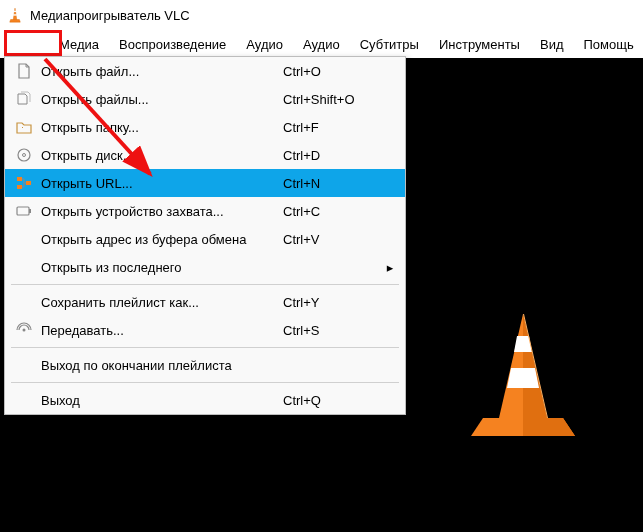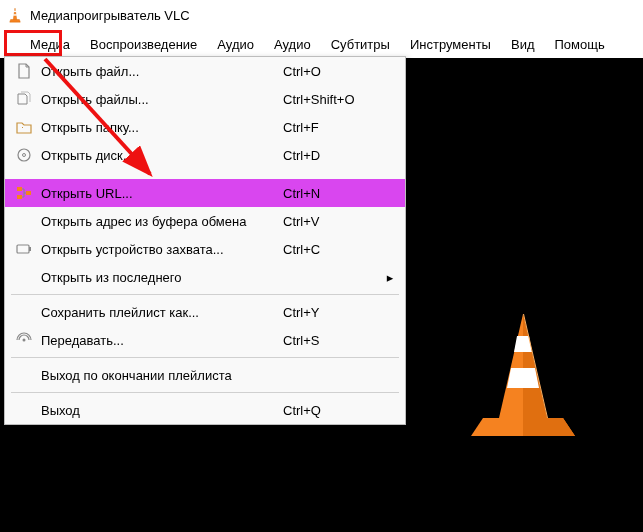--- a/index.html
+++ b/index.html
@@ -1,28 +1,28 @@
 <!DOCTYPE html>
 <html><head>
 <meta charset="utf-8">
 <style>
   * { box-sizing: border-box; margin: 0; padding: 0; }
   body { font-family: "Segoe UI", Tahoma, sans-serif; font-size: 13px; background: #fff; width: 643px; height: 532px; overflow: hidden; position: relative; }
   .titlebar { display: flex; align-items: center; height: 30px; padding: 8px 8px; background: #fff; }
   .titlebar .app-icon { width: 16px; height: 16px; margin-right: 6px; }
   .titlebar .title { font-size: 13px; color: #000; }
-  .menubar { display: flex; align-items: center; height: 28px; padding: 0 20px; background: #fff; }
+  .menubar { display: flex; align-items: center; height: 28px; padding: 0 20px; background: #fff; margin-left: 29px; }
   .menubar .menu-item { padding: 4px 10px; color: #000; cursor: default; position: relative; }
   .menubar .menu-item.active { background: #fff; }
   .highlight-box { position: absolute; border: 3px solid #e11; pointer-events: none; }
   .video-area { position: absolute; left: 0; right: 0; top: 58px; bottom: 0; background: #000; }
   .cone { position: absolute; right: 60px; top: 250px; width: 120px; height: 140px; }
   .dropdown { position: absolute; left: 4px; top: 56px; width: 402px; background: #f9f9f9; border: 1px solid #bdbdbd; box-shadow: 2px 2px 6px rgba(0,0,0,0.25); z-index: 10; }
   .dropdown .row { display: flex; align-items: center; height: 28px; padding: 0 8px; }
-  .dropdown .row.hovered { background: #d946ef; margin-top: 10px; }
+  .dropdown .row.hovered { background: #0ea5e9; }
   .dropdown .sep { height: 1px; background: #d0d0d0; margin: 3px 6px; }
   .dropdown .icon-cell { width: 22px; display: flex; justify-content: center; align-items: center; }
   .dropdown .label { flex: 1; padding-left: 6px; color: #000; }
   .dropdown .shortcut { width: 100px; text-align: left; color: #000; }
   .dropdown .submenu-arrow { width: 14px; text-align: center; color: #000; }
   .arrow-annotation { position: absolute; pointer-events: none; z-index: 20; }
   svg { display: block; }
 </style>
 </head>
 <body>
@@ -117,34 +117,34 @@
           <rect x="1" y="10" width="5" height="4" fill="#f58220"></rect>
           <rect x="10" y="6" width="5" height="4" fill="#f58220"></rect>
           <path d="M6 4h2v8H6M8 8h2" stroke="#888" fill="none"></path>
         </svg>
       </span>
       <span class="label">Открыть URL...</span>
       <span class="shortcut">Ctrl+N</span>
       <span class="submenu-arrow"></span>
     </div>
     <div class="row">
-      <span class="icon-cell"></span>
-      <span class="label">Открыть адрес из буфера обмена</span>
-      <span class="shortcut">Ctrl+V</span>
-      <span class="submenu-arrow"></span>
-    </div>
-    <div class="row">
       <span class="icon-cell">
         <svg width="16" height="16" viewBox="0 0 16 16">
           <rect x="1" y="4" width="12" height="8" rx="1" fill="none" stroke="#888" stroke-width="1.2"></rect>
           <rect x="13" y="6" width="2" height="4" fill="#888"></rect>
         </svg>
       </span>
       <span class="label">Открыть устройство захвата...</span>
       <span class="shortcut">Ctrl+C</span>
+      <span class="submenu-arrow"></span>
+    </div>
+    <div class="row">
+      <span class="icon-cell"></span>
+      <span class="label">Открыть адрес из буфера обмена</span>
+      <span class="shortcut">Ctrl+V</span>
       <span class="submenu-arrow"></span>
     </div>
     <div class="row">
       <span class="icon-cell"></span>
       <span class="label">Открыть из последнего</span>
       <span class="shortcut"></span>
       <span class="submenu-arrow">▸</span>
     </div>
     <div class="sep"></div>
     <div class="row">

